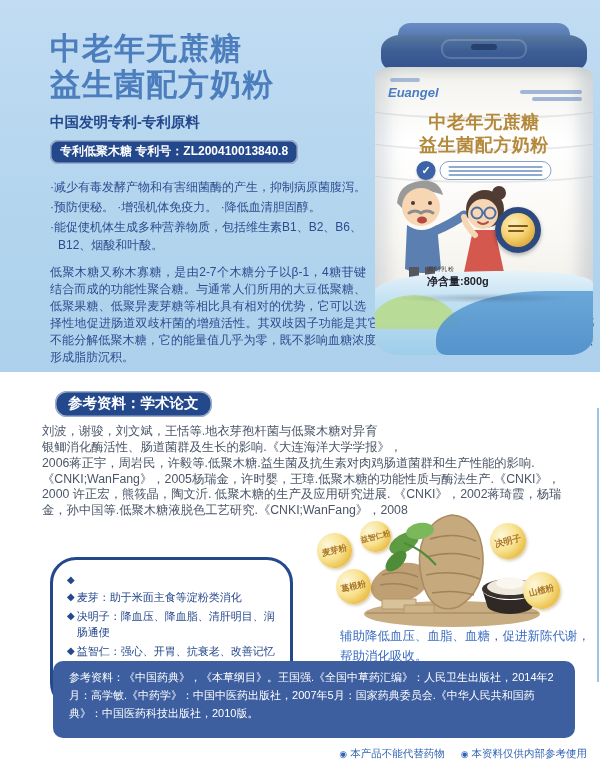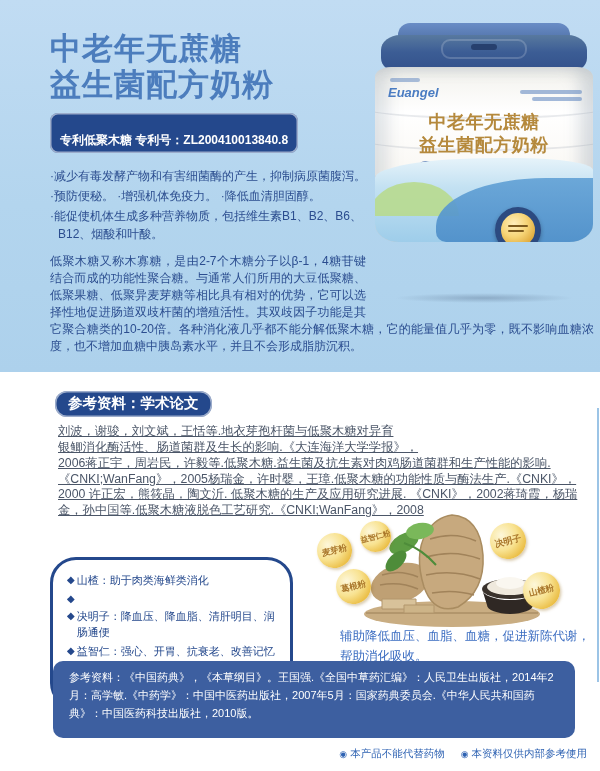--- a/index.html
+++ b/index.html
@@ -11,37 +11,37 @@
   .hero{
     position:absolute; left:0; top:0; width:600px; height:372px;
     background:linear-gradient(180deg,#c1dcf3 0%,#b3d5ee 55%,#add1ec 100%);
     box-sizing:border-box; padding:25px 6px 0 50px;
   }
   .can-wrap{ float:right; width:220px; height:280px; position:relative; margin:-2px 0 6px 8px; }
   .hero-title{ color:#4c7dbd; font-weight:800; font-size:31px; line-height:1.16; letter-spacing:1px; margin:6px 0 10px; }
   .hero-sub{ color:#24488c; font-weight:bold; font-size:14.5px; margin:0 0 8px; }
   .patent-badge{
     display:inline-block; background:#24488c; color:#fff; font-size:12px; font-weight:bold;
-    padding:19px 10px 4px; border-radius:8px; box-shadow: inset 0 0 0 1.5px rgba(255,255,255,.55);
+    padding:3px 10px 4px; border-radius:8px; box-shadow: inset 0 0 0 1.5px rgba(255,255,255,.55);
     margin-bottom:10px;
   }
   .bullets{ margin-top:4px; }
   .bullet{ color:#2b4d8f; font-size:12px; line-height:1.5; padding-left:8px; text-indent:-8px; margin:2px 0; }
   .desc{ color:#2b4d8f; font-size:12px; line-height:1.42; margin-top:10px; text-align:justify; }
 
   
   .can-lid-top{ position:absolute; top:0; left:24px; right:24px; height:24px; border-radius:12px;
     background:linear-gradient(180deg,#6a8dc6,#47699f); }
   .can-lid{ position:absolute; top:12px; left:7px; right:7px; height:38px; border-radius:19px/15px;
     background:linear-gradient(180deg,#58799f 0%,#3c5d95 45%,#32508a 100%); }
   .can-lid-seam{ position:absolute; top:4px; left:60px; right:60px; height:16px; border-radius:9px;
     border:2px solid rgba(255,255,255,.18); }
   .can-lid-slot{ position:absolute; top:9px; left:50%; width:26px; height:6px; transform:translateX(-50%);
     background:#27406e; border-radius:3px; }
-  .can-body{ position:absolute; top:44px; left:1px; right:1px; height:175px; overflow:hidden;
+  .can-body{ position:absolute; top:44px; left:1px; right:1px; height:288px; overflow:hidden;
     border-radius:16px 16px 24px 24px/10px 10px 18px 18px;
     background:linear-gradient(180deg,#f2f1ec 0%,#ffffff 26%,#faf8f4 60%,#e8e5de 100%);
     box-shadow: inset -13px 0 16px rgba(120,135,155,.28), inset 13px 0 16px rgba(120,135,155,.22);
   }
   .ridge{ position:absolute; left:-10%; width:120%; height:26px; border-radius:50%;
     border-bottom:2px solid rgba(110,122,140,.16); }
   .can-brand{ position:absolute; top:18px; left:13px; color:#4a7cc2; font-weight:bold; font-style:italic; font-size:13px; }
   .can-brand-mini{ position:absolute; top:11px; left:15px; width:30px; height:4px; background:rgba(90,130,190,.5); border-radius:2px; }
   .can-claims{ position:absolute; top:20px; right:11px; width:62px; }
   .can-claims i{ display:block; height:4px; background:rgba(90,130,190,.55); border-radius:2px; margin:3px 0; }
@@ -76,22 +76,22 @@
 
   
   .pill{
     position:absolute; display:inline-block; background:#24488c; color:#fff; font-weight:bold;
     font-size:14.5px; padding:3px 13px 4px; border-radius:12px;
     box-shadow: inset 0 0 0 1.5px rgba(255,255,255,.55);
   }
 
   
   .academic-badge{ left:55px; top:391px; }
-  .academic-text{ position:absolute; left:58px; top:424px; width:537px;
-    color:#4b5668; font-size:12.3px; line-height:1.29; white-space:pre-line;text-decoration:underline; }
+  .academic-text{ position:absolute; left:42px; top:424px; width:537px;
+    color:#4b5668; font-size:12.3px; line-height:1.29; white-space:pre-line; }
 
   
   .food-badge{ left:55px; top:531px; }
   .items-box{ position:absolute; left:50px; top:557px; width:243px; box-sizing:border-box;
     border:3px solid #24488c; border-radius:26px; background:#fff; padding:10px 12px 9px 14px; }
   .fitem{ display:flex; color:#24488c; font-size:11px; line-height:1.44; margin:3px 0; }
   .fitem .diamond{ margin-right:2px; font-size:10px; }
   .herbs{ position:absolute; left:312px; top:505px; width:284px; height:125px; }
   .root-art{ position:absolute; left:40px; top:4px; }
   .herb-badge{ position:absolute; border-radius:50%;
@@ -194,44 +194,45 @@
           <div class="can-net">净含量:800g</div>
         </div>
       </div>
       <div class="can-shadow"></div>
     </div>
 
     <div class="hero-title">
       <div>中老年无蔗糖</div>
       <div>益生菌配方奶粉</div>
     </div>
+    <div class="hero-sub">中国发明专利-专利原料</div>
     <div class="patent-badge">专利低聚木糖 专利号：ZL200410013840.8</div>
 
     <div class="bullets">
       <div class="bullet">·减少有毒发酵产物和有害细菌酶的产生，抑制病原菌腹泻。</div>
       <div class="bullet">·预防便秘。 ·增强机体免疫力。 ·降低血清胆固醇。</div>
       <div class="bullet">·能促使机体生成多种营养物质，包括维生素B1、B2、B6、B12、烟酸和叶酸。</div>
     </div>
     <div class="desc">低聚木糖又称木寡糖，是由2-7个木糖分子以β-1，4糖苷键结合而成的功能性聚合糖。与通常人们所用的大豆低聚糖、低聚果糖、低聚异麦芽糖等相比具有相对的优势，它可以选择性地促进肠道双歧杆菌的增殖活性。其双歧因子功能是其它聚合糖类的10-20倍。各种消化液几乎都不能分解低聚木糖，它的能量值几乎为零，既不影响血糖浓度，也不增加血糖中胰岛素水平，并且不会形成脂肪沉积。</div>
   </div>
 
   <div class="v-rule"></div>
 
   <div class="pill academic-badge">参考资料：学术论文</div>
   <div class="academic-text">刘波，谢骏，刘文斌，王恬等.地衣芽孢杆菌与低聚木糖对异育
 银鲫消化酶活性、肠道菌群及生长的影响.《大连海洋大学学报》，
 2006蒋正宇，周岩民，许毅等.低聚木糖.益生菌及抗生素对肉鸡肠道菌群和生产性能的影响.《CNKI;WanFang》，2005杨瑞金，许时婴，王璋.低聚木糖的功能性质与酶法生产.《CNKI》，2000 许正宏，熊筱晶，陶文沂. 低聚木糖的生产及应用研究进展. 《CNKI》，2002蒋琦霞，杨瑞金，孙中国等.低聚木糖液脱色工艺研究.《CNKI;WanFang》，2008</div>
 
   <div class="items-box">
     <div class="fitem">
         <span class="diamond">◆</span>
-        <span>山楂：助于肉类海鲜类消化</span>
-      </div>
-    <div class="fitem">
-        <span class="diamond">◆</span>
+      </div>
+    <div class="fitem">
+        <span class="diamond">◆</span>
+        <span>麦芽：助于米面主食等淀粉类消化</span>
       </div>
     <div class="fitem">
         <span class="diamond">◆</span>
         <span>决明子：降血压、降血脂、清肝明目、润肠通便</span>
       </div>
     <div class="fitem">
         <span class="diamond">◆</span>
         <span>益智仁：强心、开胃、抗衰老、改善记忆功能</span>
       </div>
     <div class="fitem">

